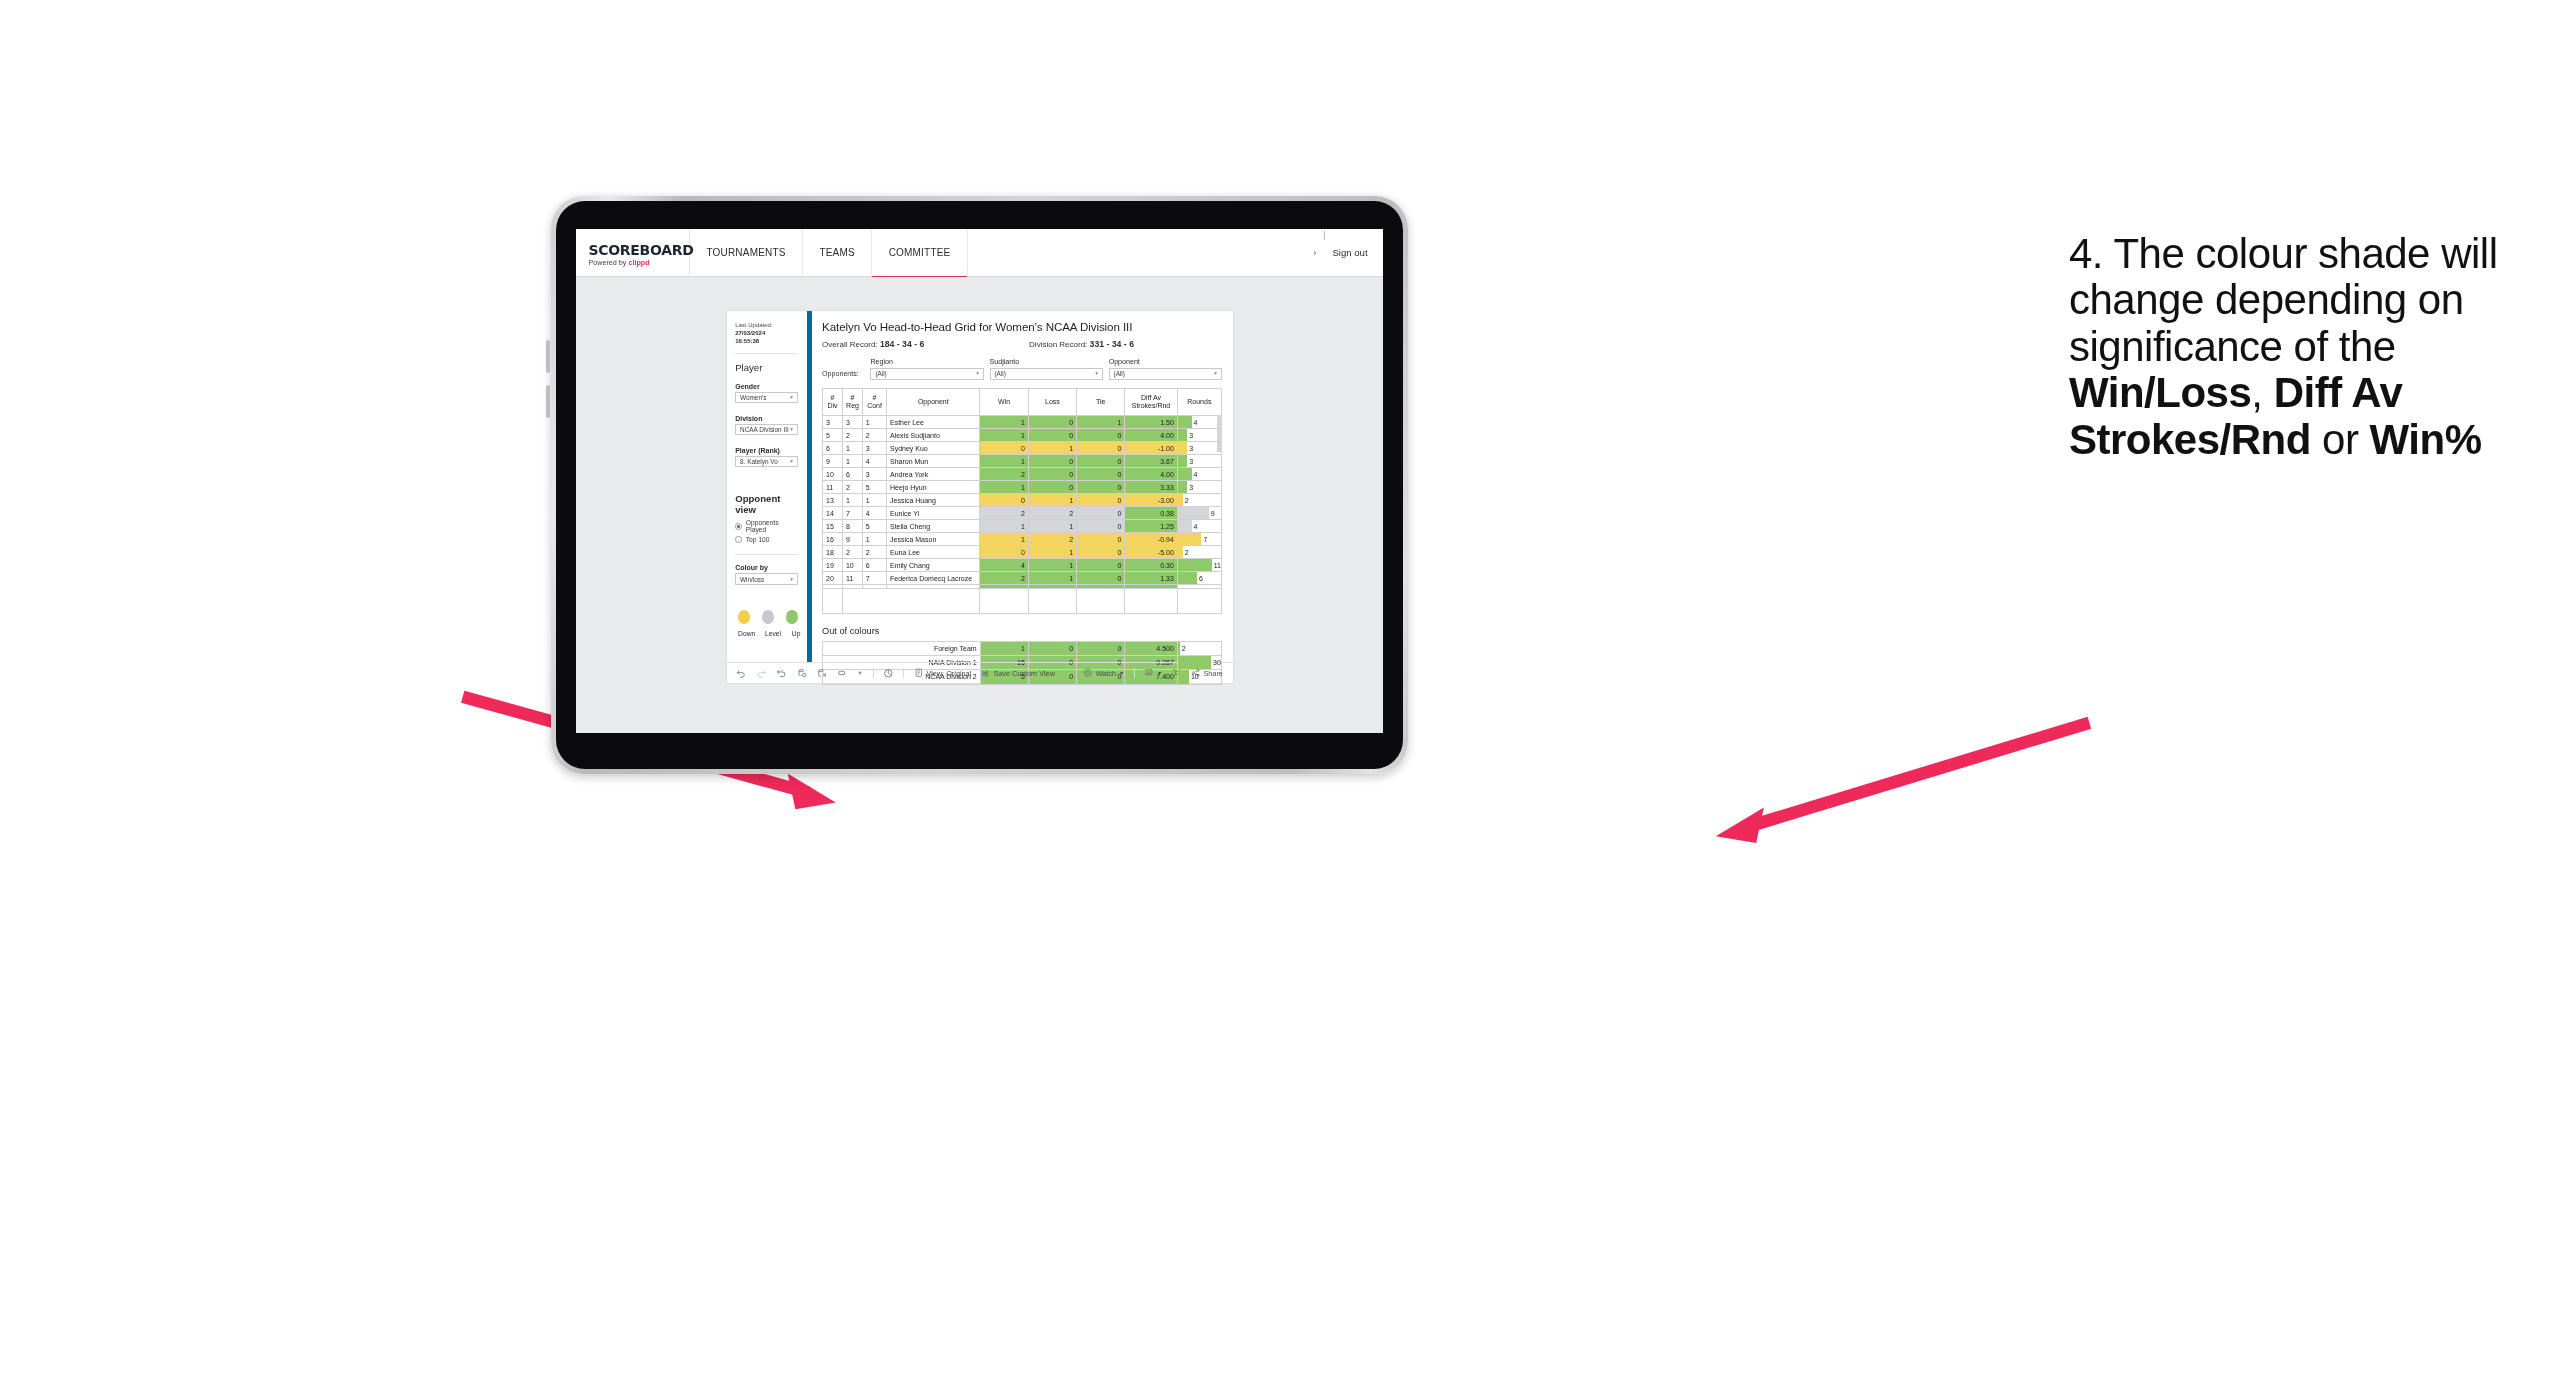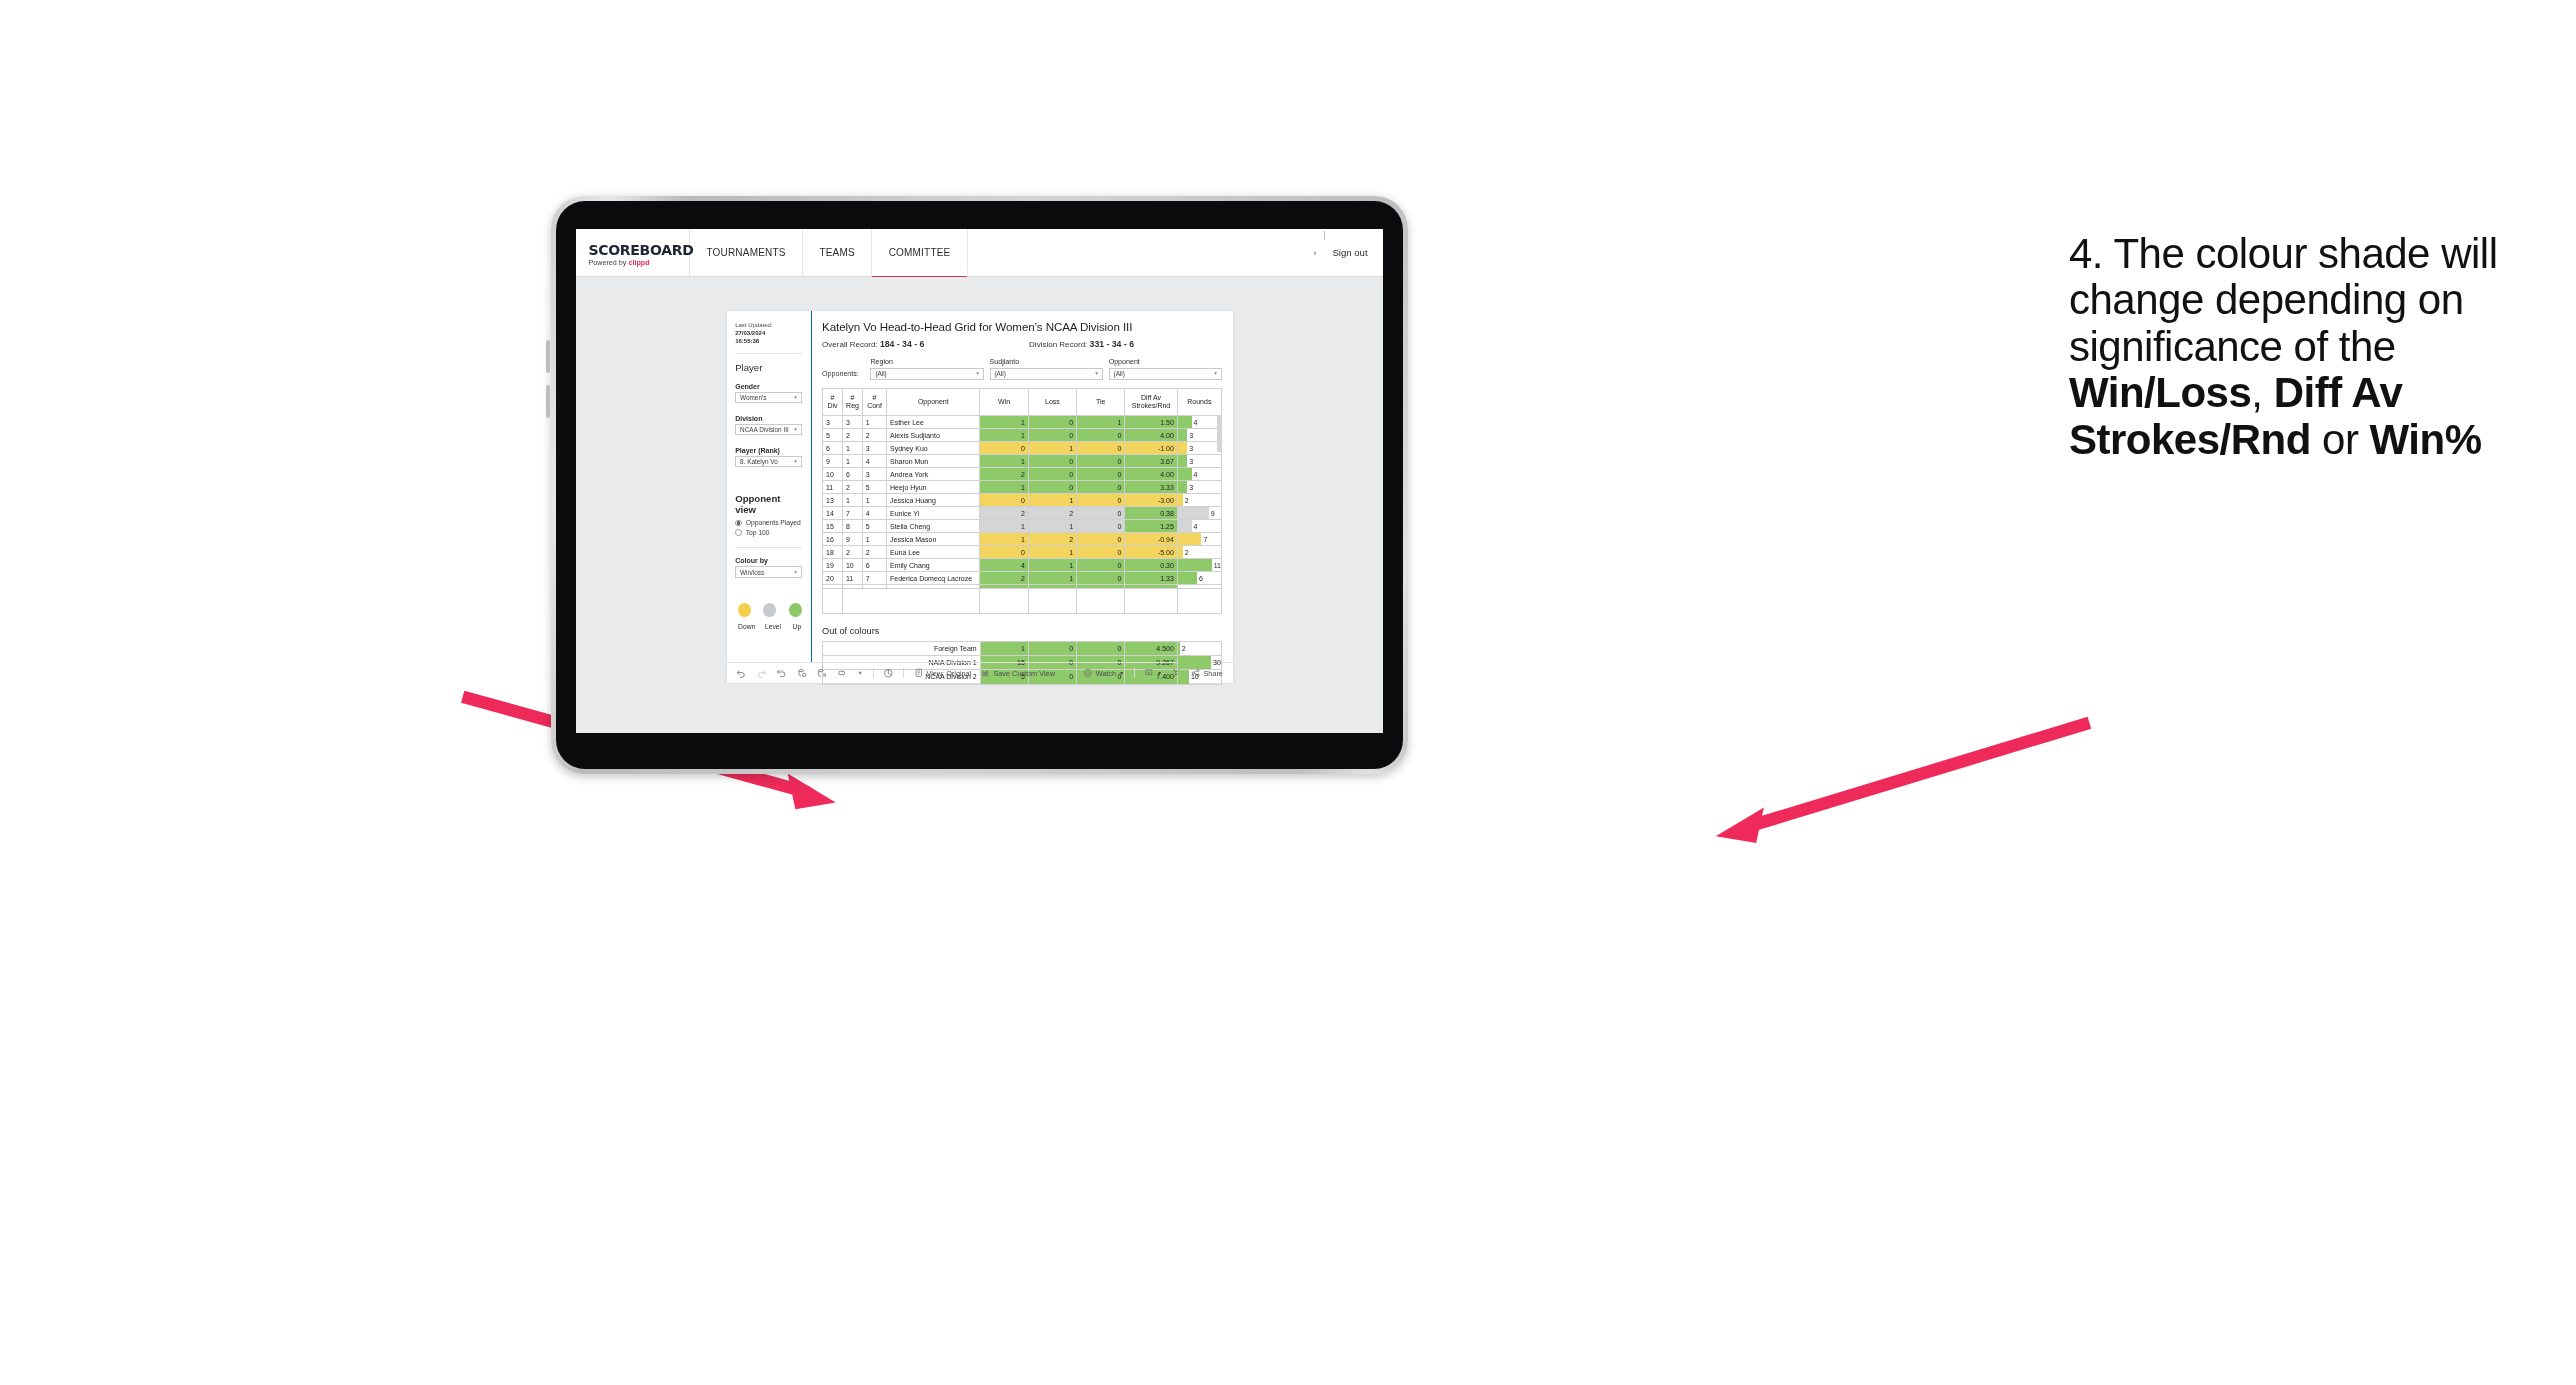--- a/index.html
+++ b/index.html
@@ -126,21 +126,21 @@
   .viz {
     margin: 0 auto; width: 508px; background: #ffffff;
     border: 1px solid #e0e0e0;
     display: flex; flex-direction: column;
     height: 374px;
   }
   .viz-body { display: flex; flex: 1; min-height: 0; }
 
   
   .side {
-    width: 85px; border-right: 1px solid #0369a1;
+    width: 85px; border-right: 5px solid #0369a1;
     padding: 9.6px 8.7px 0 8.7px; flex-shrink: 0;
   }
   .side-updated { font-size: 6px; color: #4a4a4a; line-height: 1.35; }
   .side-updated b { font-weight: 700; color: #2f2f2f; }
   .side-rule { height:1px; background:#e2e2e2; margin: 7.7px 0 8.7px 0; }
   .side-h { font-size: 9.6px; color: #2b2b2b; margin-bottom: 9.6px; font-weight:400;}
   .side-h2 { font-size: 9.6px; color: #2b2b2b; margin-bottom: 4.8px; font-weight:700;}
   .field-label { font-size: 7px; font-weight: 700; color: #2b2b2b; margin-bottom: 1.9px; }
   .select {
     height: 11.6px; border: 1px solid #c9c9c9; background: #fff;

